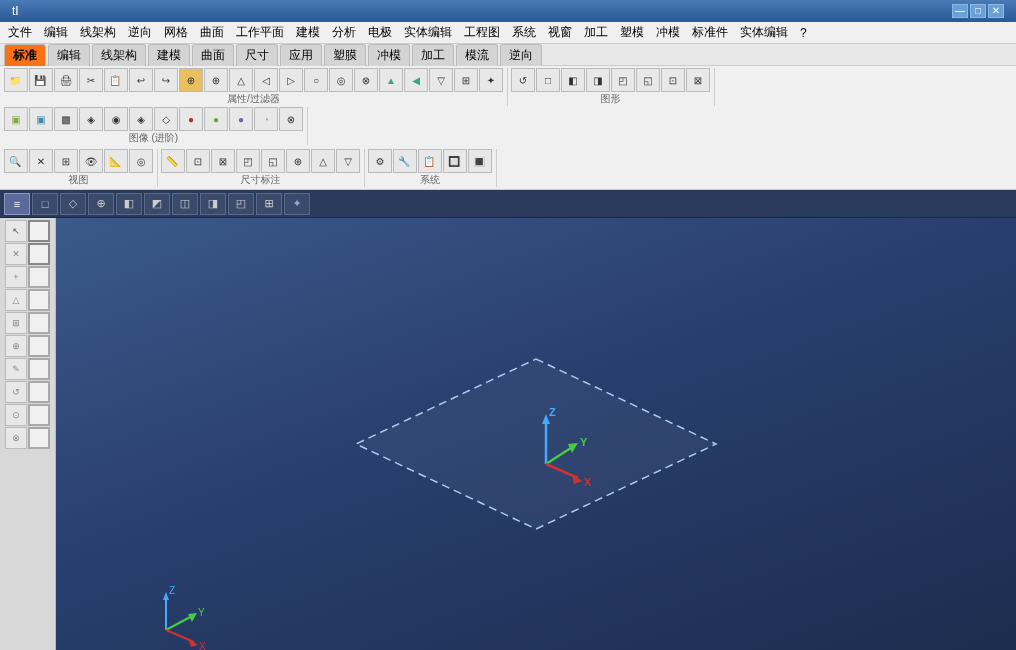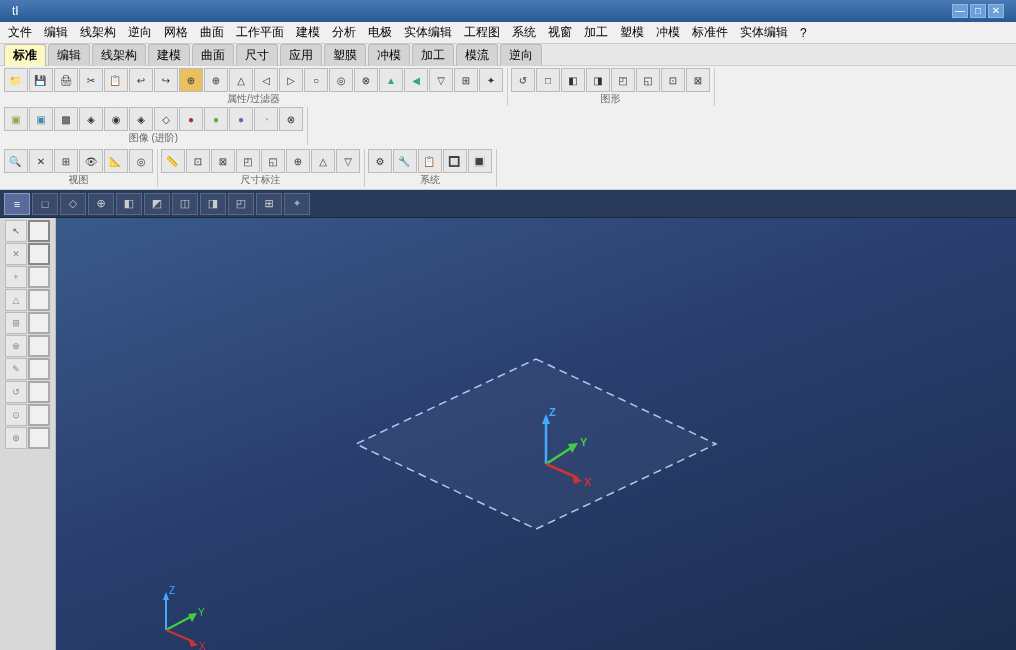--- a/index.html
+++ b/index.html
@@ -34,21 +34,21 @@
     #tab-row {
       display: flex; align-items: center; height: 22px;
       border-bottom: 1px solid #ccc; background: #e8e8e8;
       padding: 0 4px; gap: 2px;
     }
     .tab-item {
       padding: 2px 8px; font-size: 12px; cursor: pointer;
       border: 1px solid #bbb; background: #d4d4d4; border-bottom: none;
       border-radius: 3px 3px 0 0;
     }
-    .tab-item.active { background: #fef9c3; font-weight: bold; }
+    .tab-item.active { background: #f97316; font-weight: bold; }
 
     #toolbar-row1, #toolbar-row2 {
       display: flex; align-items: center; padding: 2px 4px; gap: 1px;
       min-height: 32px; flex-wrap: wrap;
     }
     .toolbar-section {
       display: flex; align-items: center; gap: 1px;
       border-right: 1px solid #ccc; padding-right: 4px; margin-right: 2px;
     }
     .toolbar-section-label {

